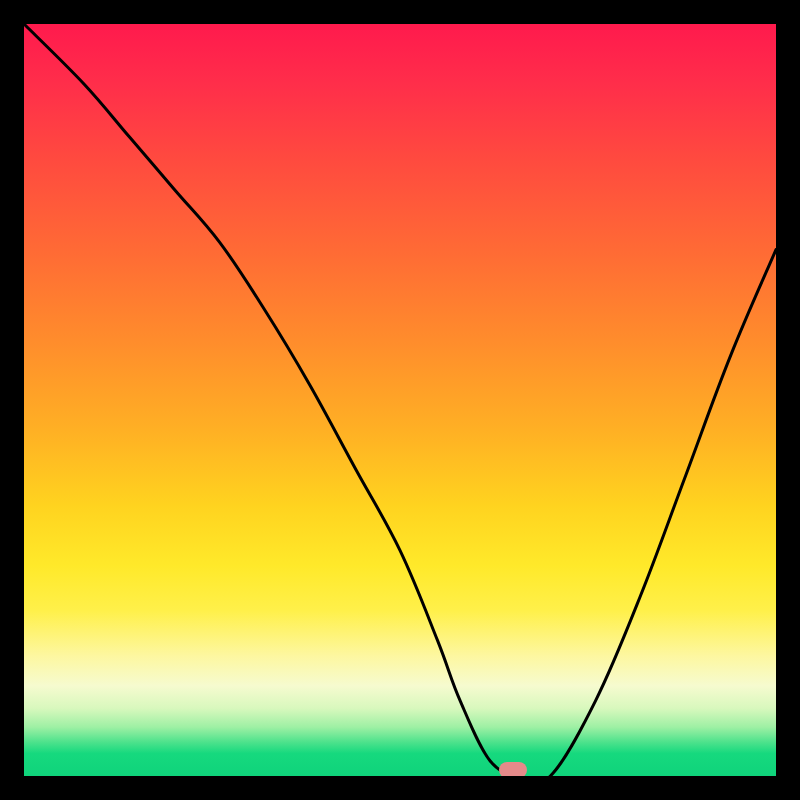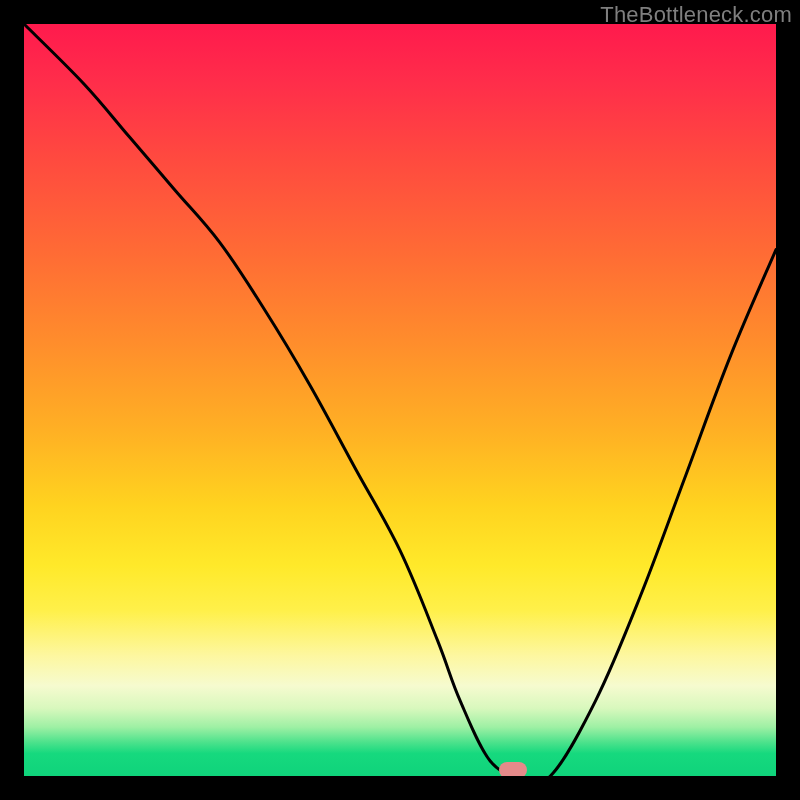--- a/index.html
+++ b/index.html
@@ -77,14 +77,13 @@
   <div class="plot">
     <div class="gradient"></div>
 
     <svg class="curve" viewBox="0 0 752 752" preserveAspectRatio="none">
       <path id="curve-path" fill="none" stroke="#000" stroke-width="3" stroke-linejoin="round" stroke-linecap="round" d="M 0.0 0.0 C 10.8 10.8, 41.2 39.9, 60.2 60.2 C 79.1 80.5, 89.0 93.8, 105.3 112.8 C 121.5 131.8, 134.2 146.5, 150.4 165.4 C 166.6 184.4, 179.3 196.4, 195.5 218.1 C 211.8 239.7, 224.4 260.0, 240.6 285.8 C 256.9 311.5, 269.5 332.5, 285.8 361.0 C 302.0 389.4, 314.6 413.9, 330.9 443.7 C 347.1 473.5, 361.1 495.3, 376.0 526.4 C 390.9 557.5, 402.8 589.6, 413.6 616.6 C 424.4 643.7, 426.7 655.1, 436.2 676.8 C 445.6 698.5, 455.4 723.4, 466.2 737.0 C 477.1 750.5, 485.5 749.3, 496.3 752.0 C 507.1 754.7, 512.9 765.5, 526.4 752.0 C 539.9 738.5, 555.3 709.3, 571.5 676.8 C 587.8 644.3, 600.4 612.1, 616.6 571.5 C 632.9 530.9, 645.5 494.5, 661.8 451.2 C 678.0 407.9, 690.6 371.5, 706.9 330.9 C 723.1 290.3, 743.9 244.6, 752.0 225.6"></path>
     </svg>
 
     <div id="marker" class="marker" style="left: 488.8px; top: 746px; background: rgb(229, 138, 138);"></div>
   </div>
 
-  <div class="watermark">TheBottleneck.com</div>
 </div>
 
 </body></html>

